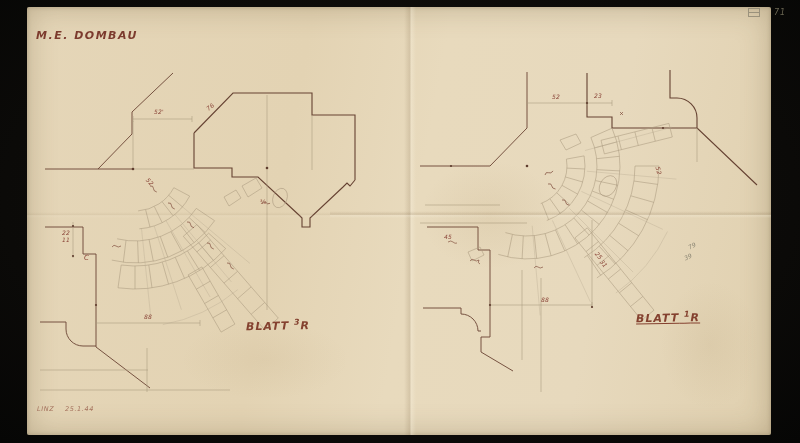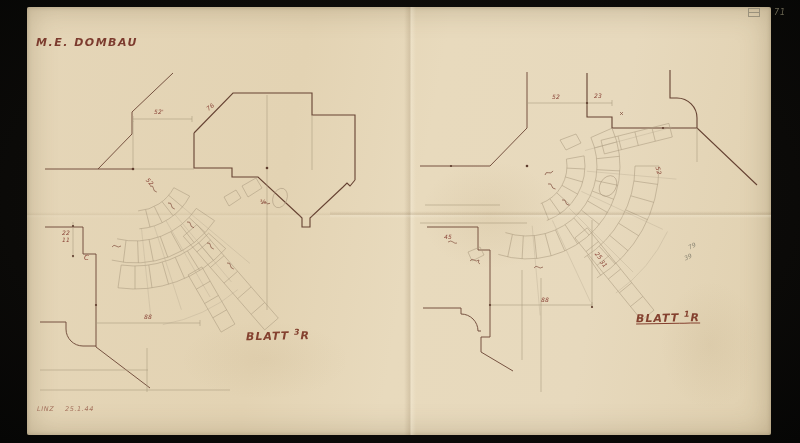--- a/index.html
+++ b/index.html
@@ -236,23 +236,23 @@
               background:linear-gradient(180deg,transparent,rgba(110,85,50,.22) 45%,rgba(255,250,235,.25) 62%,transparent);"></div>
   <div class="overlay" style="left:330px;top:211px;width:441px;height:7px;opacity:.55;
               background:linear-gradient(180deg,transparent,rgba(110,85,50,.22) 45%,rgba(255,250,235,.3) 62%,transparent);"></div>
   <div class="overlay" style="left:420px;top:160px;width:140px;height:110px;border-radius:50%;
               background:radial-gradient(ellipse,rgba(160,130,80,.10),transparent 70%);"></div>
   <div class="overlay" style="left:180px;top:320px;width:170px;height:80px;border-radius:50%;
               background:radial-gradient(ellipse,rgba(150,120,70,.07),transparent 70%);"></div>
   <div class="overlay" style="left:660px;top:280px;width:100px;height:130px;border-radius:50%;
               background:radial-gradient(ellipse,rgba(140,110,60,.08),transparent 70%);"></div>
 
-  <div class="txt title" style="left:36px;top:36px;">M.E. DOMBAU</div>
-
-  <div class="txt blatt" style="left:246px;top:328px;">
+  <div class="txt title" style="left:36px;top:29px;">M.E. DOMBAU</div>
+
+  <div class="txt blatt" style="left:246px;top:318px;">
     <span>BLATT</span>
     <sup>3</sup><span>R</span>
   </div>
 
   <div class="txt blatt" style="left:636px;top:310px;text-decoration:underline;">
     <span>BLATT</span>
     <sup>1</sup><span>R</span>
   </div>
 
   <div class="txt datenote" style="left:37px;top:405px;">LINZ 25.1.44</div>

